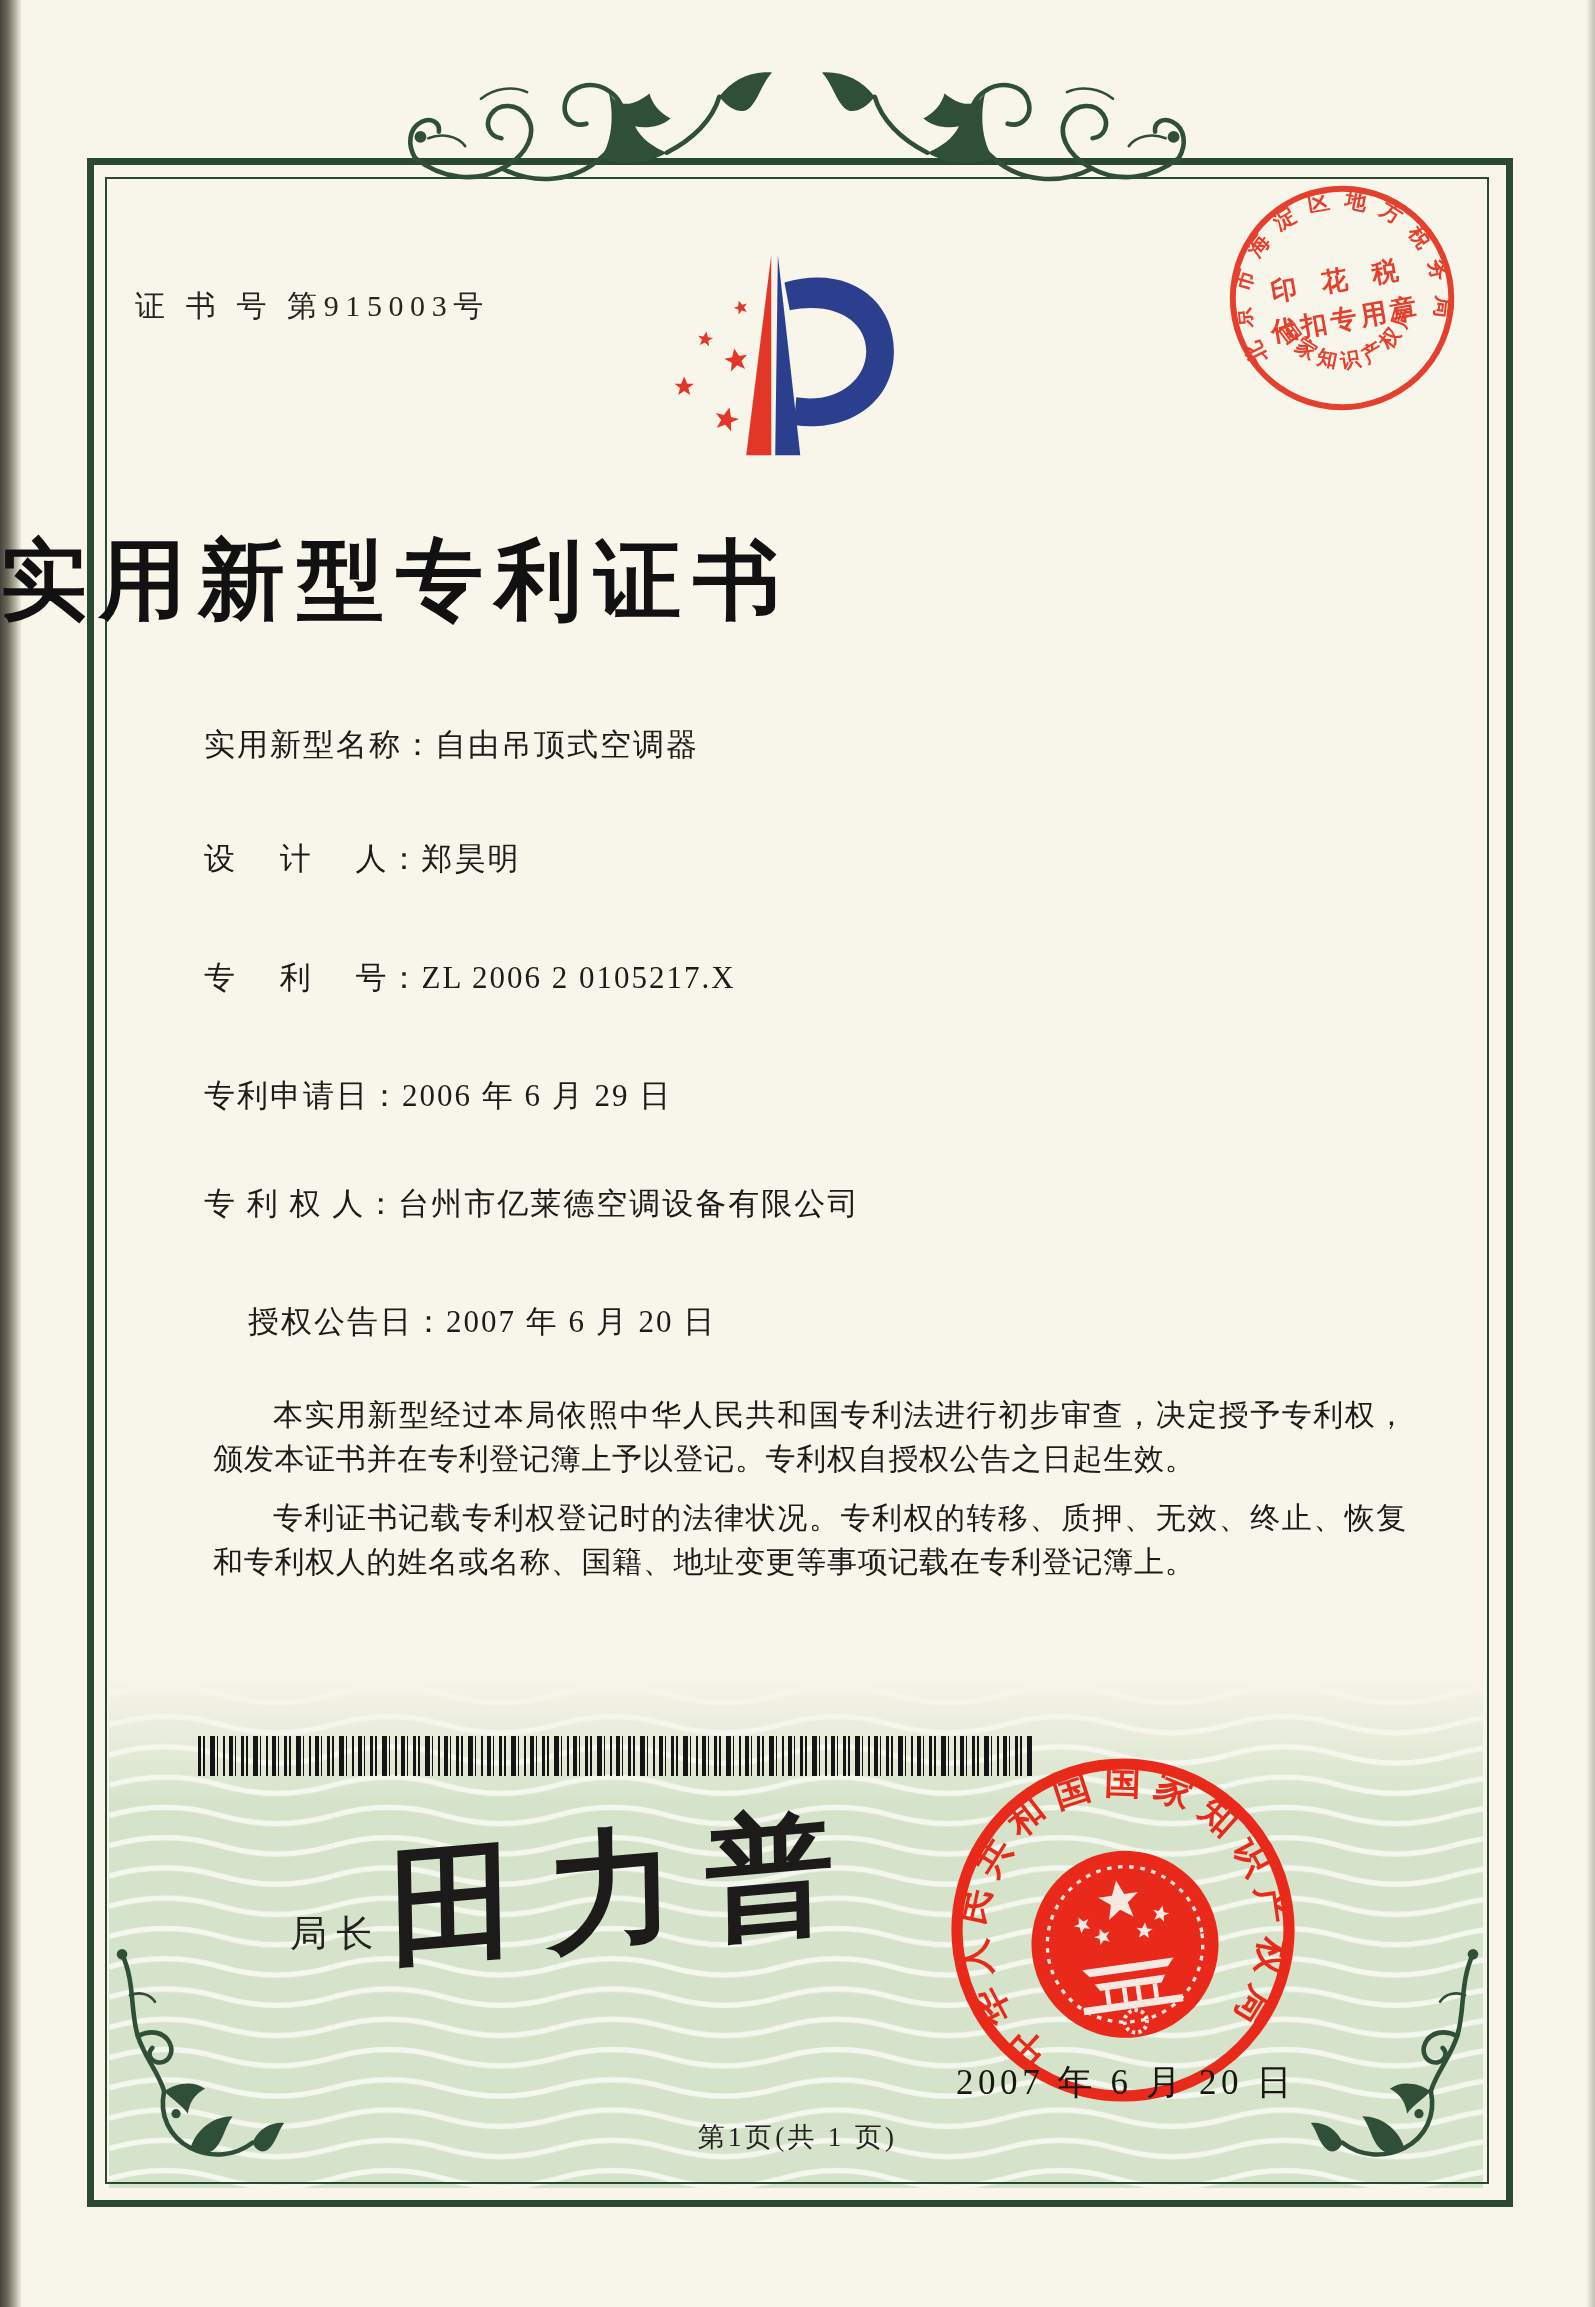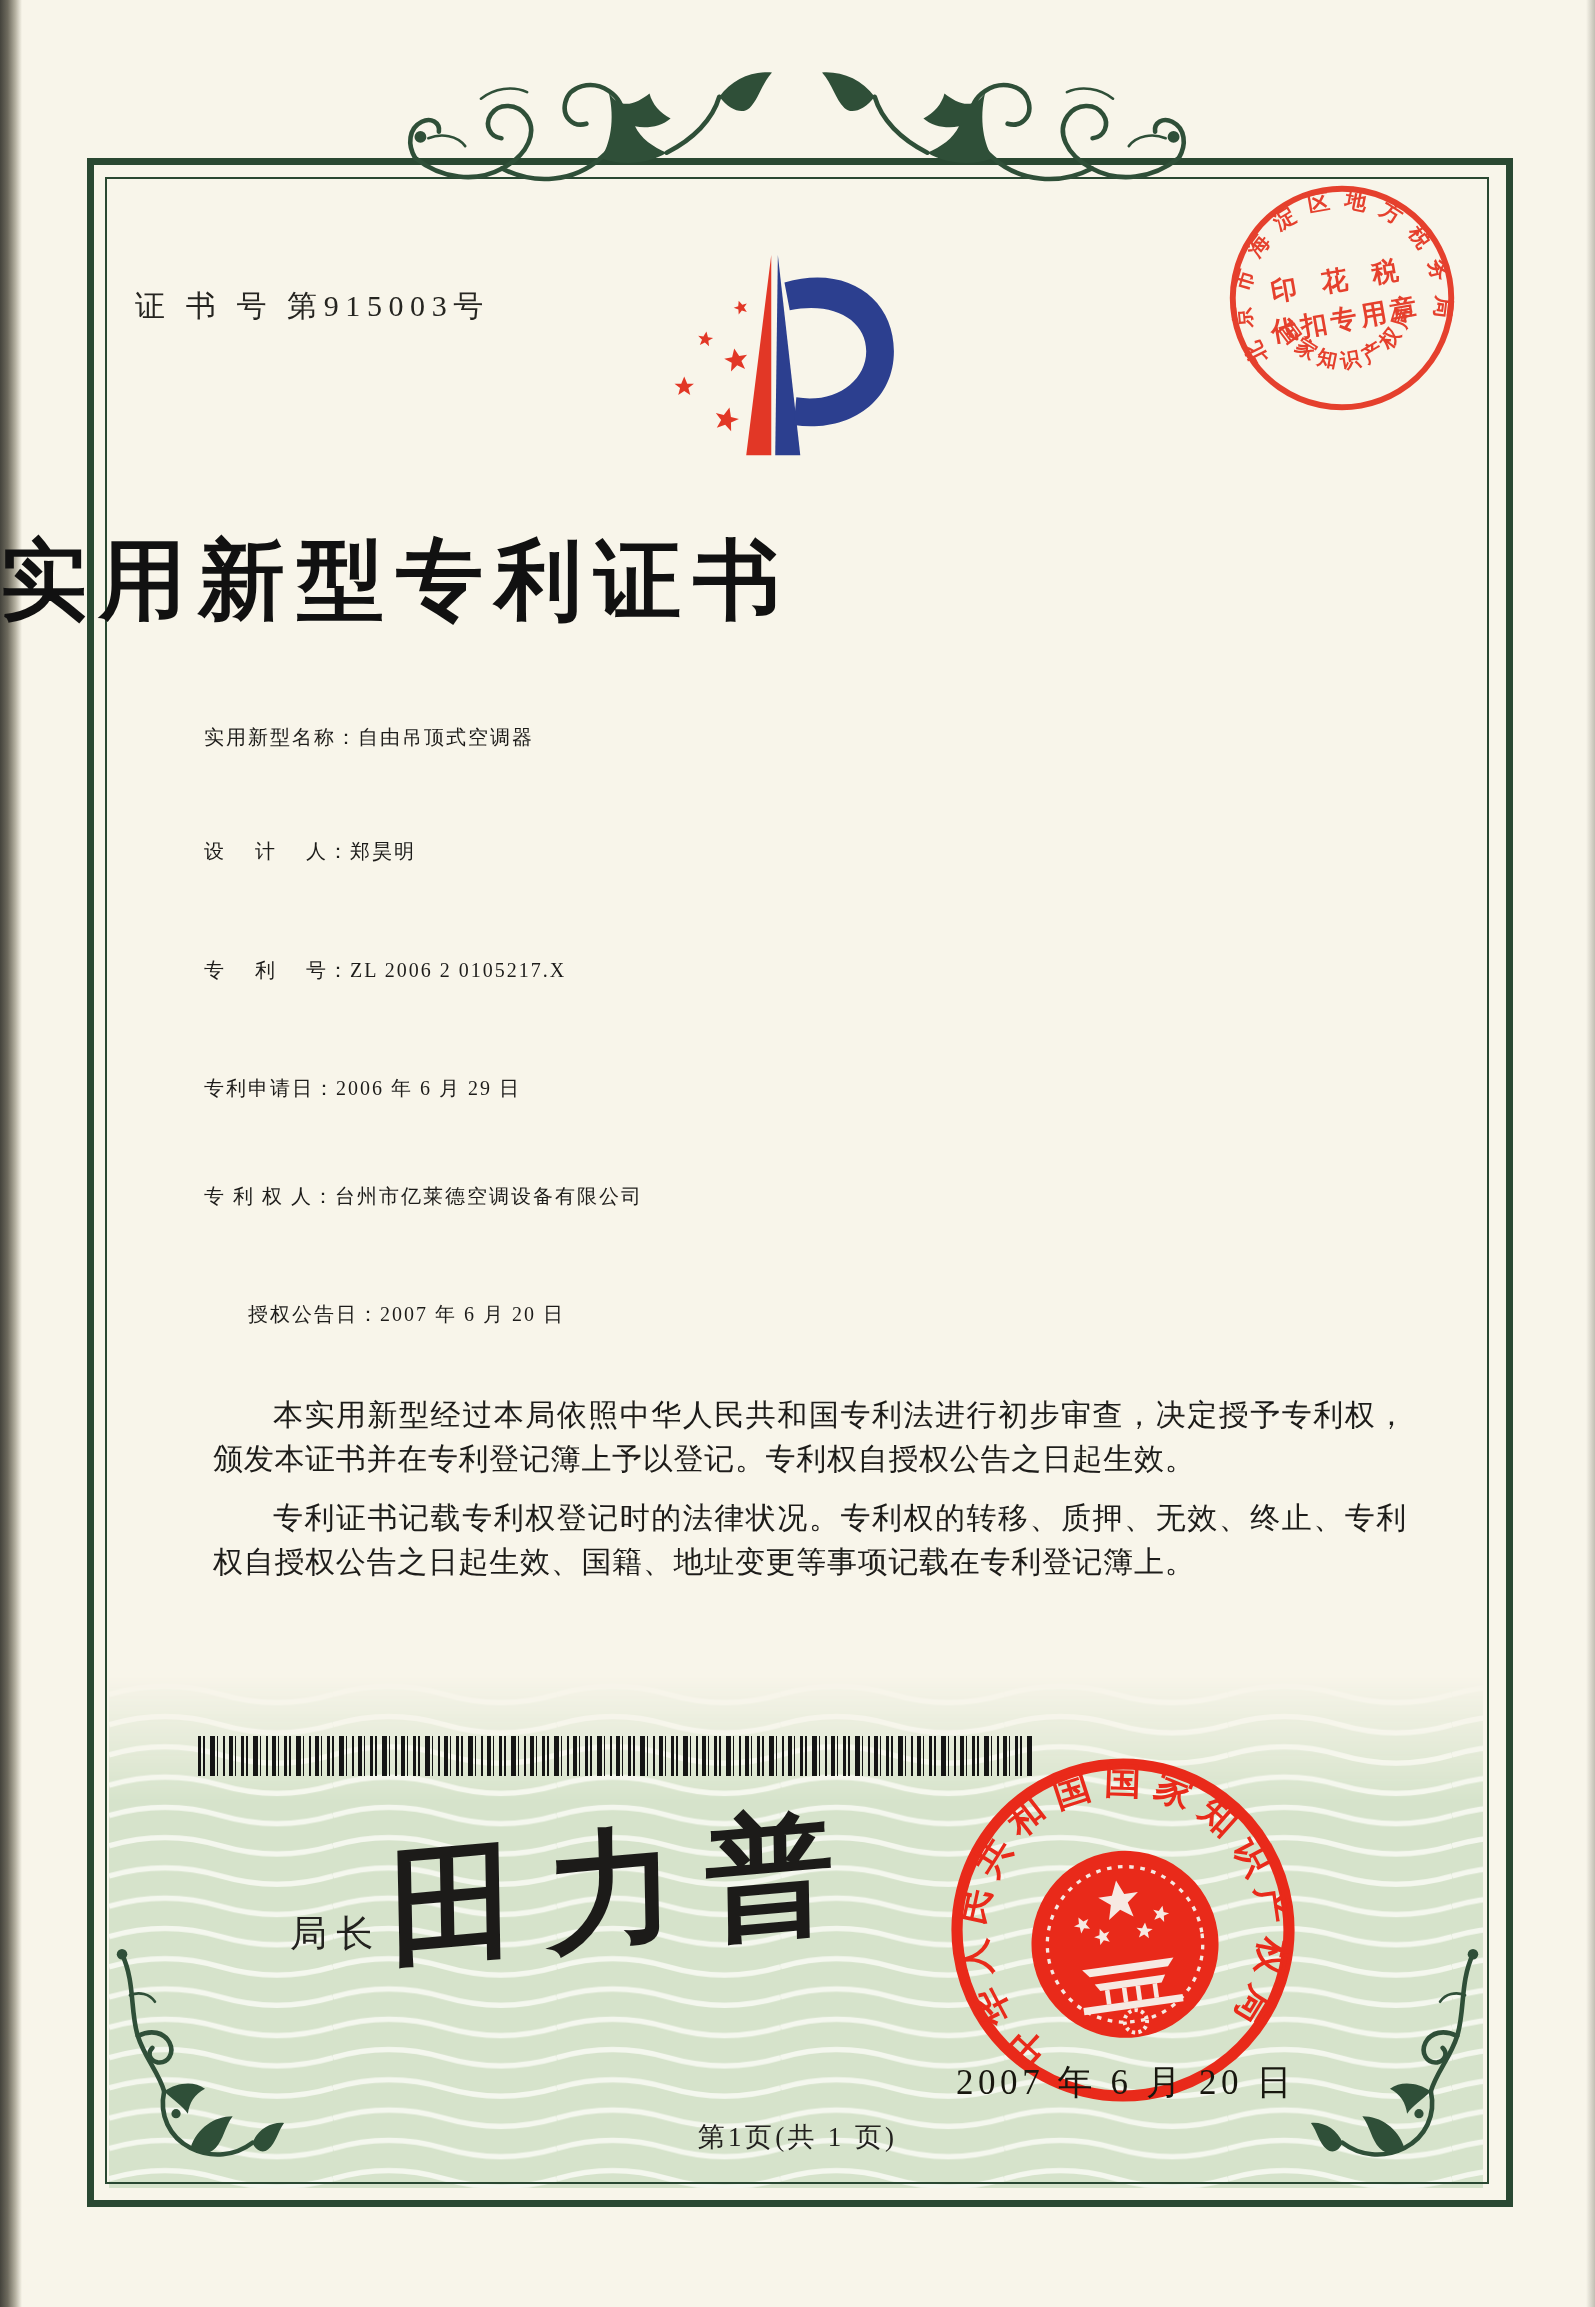--- a/index.html
+++ b/index.html
@@ -21,21 +21,21 @@
   .frame-inner{left:105px;top:177px;width:1380px;height:2003px;
     border:2px solid #2a4832;}
   
   .waves{left:109px;top:1676px;width:1374px;height:1818px;height:512px;
     -webkit-mask-image:linear-gradient(to bottom,transparent 0,#000 125px);
     mask-image:linear-gradient(to bottom,transparent 0,#000 125px);}
   
   .cert-no{left:135px;top:286px;font-size:30px;letter-spacing:6.6px;color:#262521;}
   .main-title{left:0;top:522px;width:1595px;text-align:left;
     font-size:87px;font-weight:700;letter-spacing:12px;color:#111;}
-  .field-row{left:204px;width:1251px;font-size:20px;letter-spacing:2px;white-space:nowrap;}
+  .field-row{left:204px;width:1251px;font-size:31px;letter-spacing:2px;white-space:nowrap;}
   .body-text{left:198px;top:1378px;width:1224px;font-size:30px;line-height:44px;
     text-align:justify;letter-spacing:0.7px;}
   .body-text p{margin:15px;text-indent:2em;}
   .barcode{left:198px;top:1736px;width:835px;height:40px;
     background:repeating-linear-gradient(90deg,
       #151515 0 3.3px,rgba(0,0,0,0) 3.3px 5.3px,
       #151515 5.3px 7.2px,rgba(0,0,0,0) 7.2px 12px,
       #151515 12px 17px,rgba(0,0,0,0) 17px 19px,
       #151515 19px 20.4px,rgba(0,0,0,0) 20.4px 25px,
       #151515 25px 27px,rgba(0,0,0,0) 27px 31px,
@@ -157,21 +157,21 @@
 </div>
 <div class="abs field-row" style="top:1183px;">
   <span>专 利 权 人：</span><span>台州市亿莱德空调设备有限公司</span>
 </div>
 <div class="abs field-row" style="top:1301px;margin-left:44px;">
   <span>授权公告日：</span><span>2007 年 6 月 20 日</span>
 </div>
 
 <div class="abs body-text">
   <p>本实用新型经过本局依照中华人民共和国专利法进行初步审查，决定授予专利权，颁发本证书并在专利登记簿上予以登记。专利权自授权公告之日起生效。</p>
-  <p>专利证书记载专利权登记时的法律状况。专利权的转移、质押、无效、终止、专利权自授权公告之日起生效、国籍、地址变更等事项记载在专利登记簿上。</p>
+  <p>专利证书记载专利权登记时的法律状况。专利权的转移、质押、无效、终止、恢复和专利权人的姓名或名称、国籍、地址变更等事项记载在专利登记簿上。</p>
 </div>
 
 <div class="abs barcode"></div>
 
 <div class="abs sig-title">局长</div>
 <div class="abs sig-name">田力普</div>
 
 <svg class="abs seal" width="382" height="382" viewBox="-290 -290 580 580">
   <g transform="rotate(-8)">
     <circle cx="0" cy="0" r="252" fill="none" stroke="#e92a1a" stroke-width="17"></circle>

